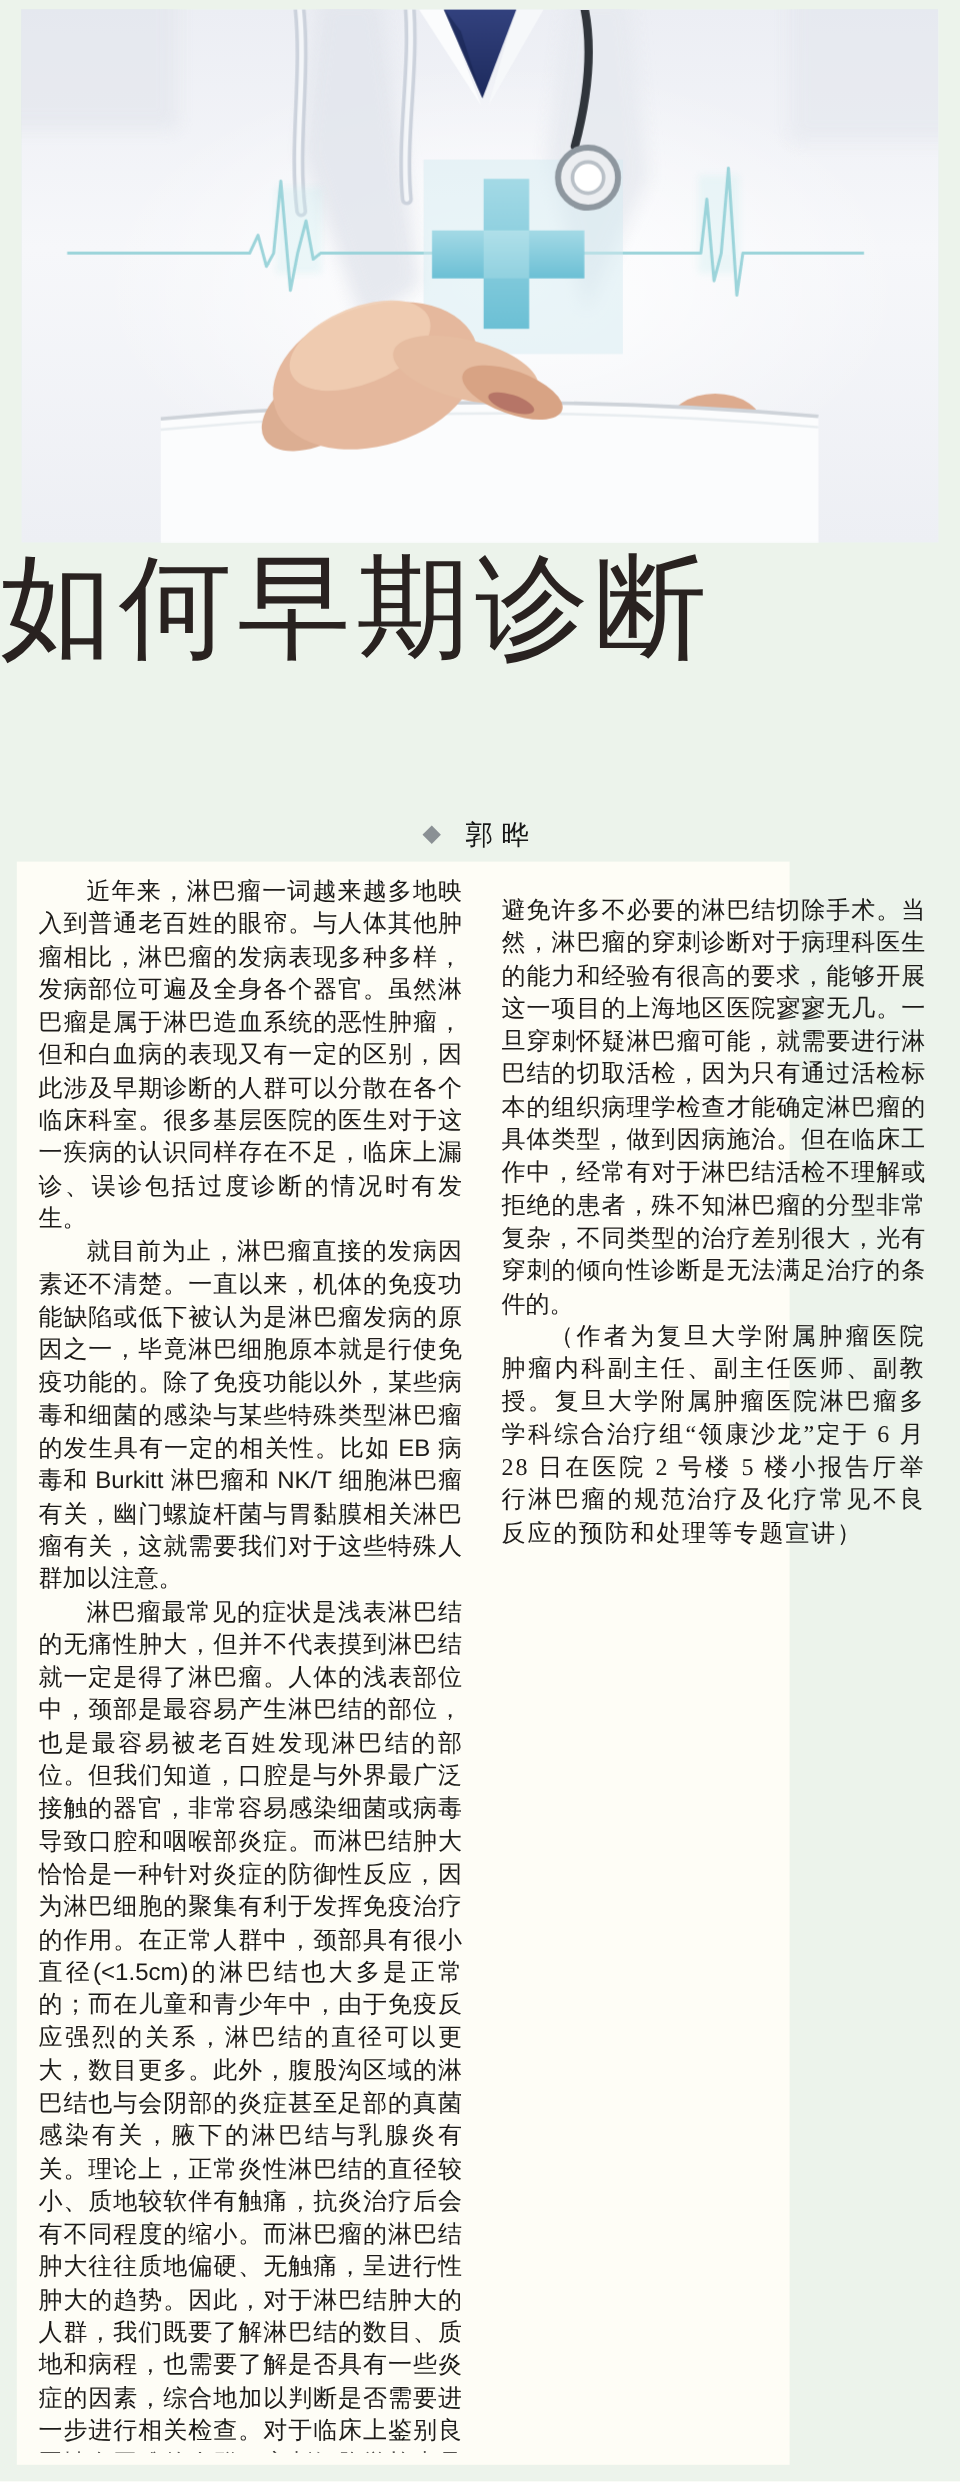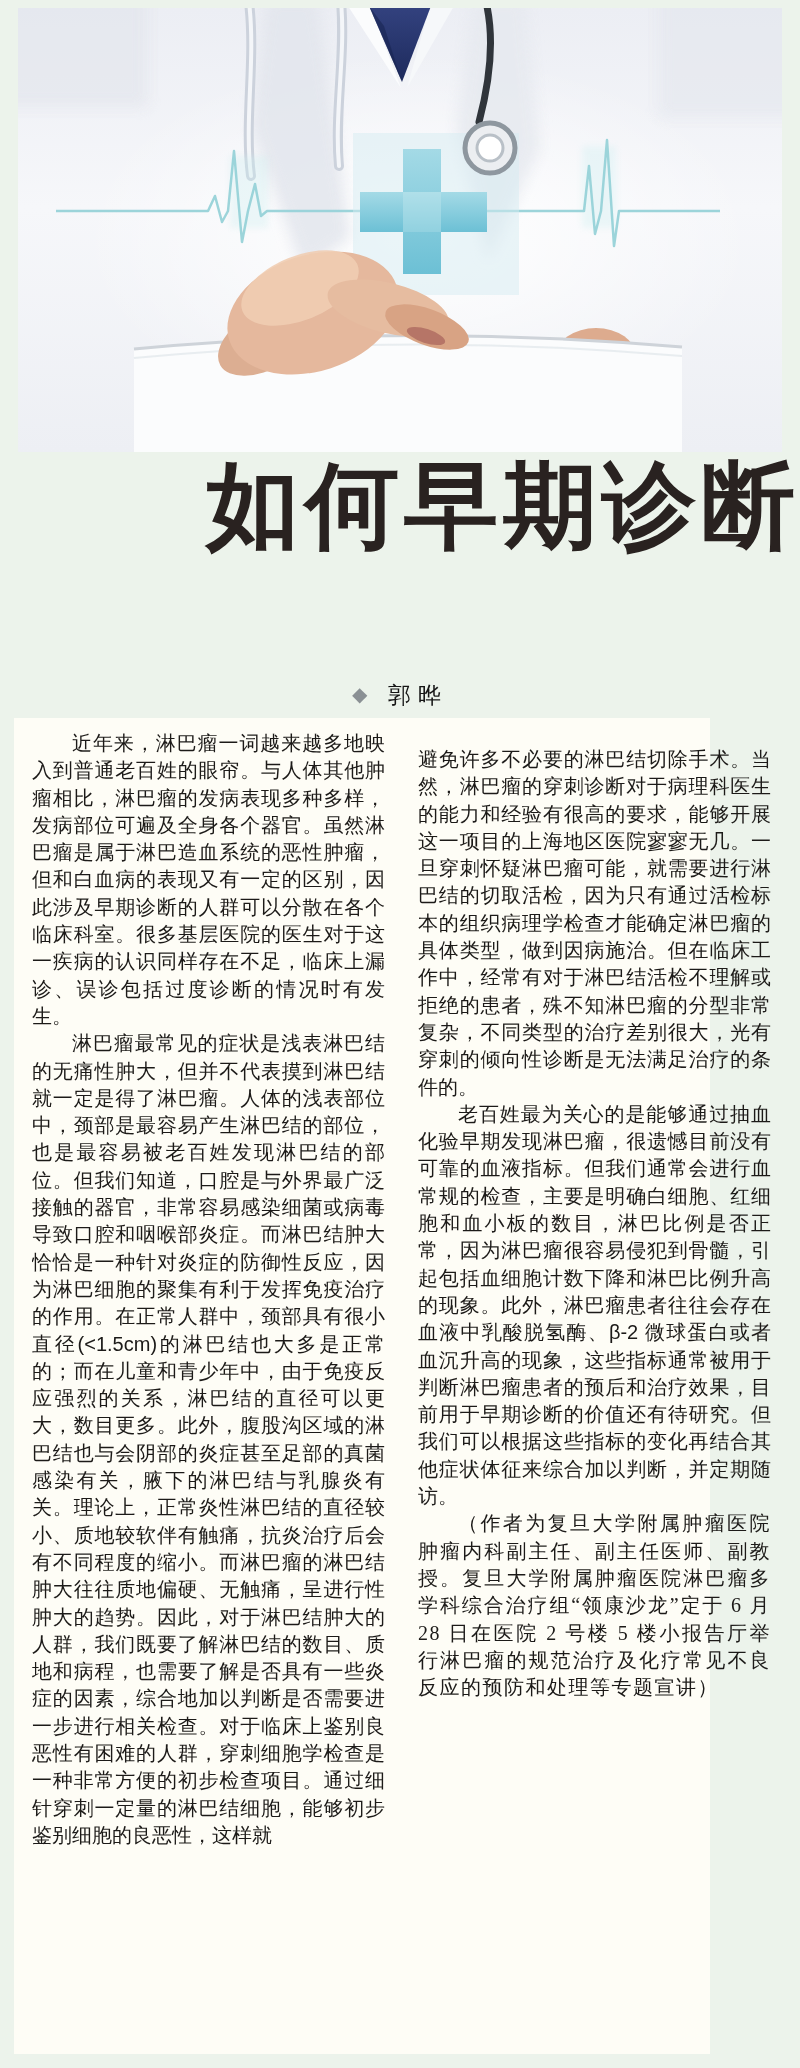--- a/index.html
+++ b/index.html
@@ -3,26 +3,26 @@
 <meta charset="utf-8">
 <style>
   :root{
     --page-bg:#ecf3eb; --panel-bg:#fefdf6; --text:#1c1a18; --title:#292220;
     --byline-diamond:#8a9094; --cross-blue:#7cc8db; --tie-navy:#2c3a74; --ecg-teal:#97d2d8;
   }
   html,body{margin:0;padding:0;}
   .page{position:relative;width:800px;height:2068px;background:var(--page-bg);overflow:hidden;
         font-family:"Liberation Sans",sans-serif;}
   .photo{position:absolute;left:18px;top:8px;width:764px;height:444px;overflow:hidden;background:#eef0f5;}
-  .headline{position:absolute;left:0;top:454px;width:800px;margin:0;text-align:right;
-        font-size:94px;line-height:103px;font-weight:700;color:var(--title);letter-spacing:5px;}
+  .headline{position:absolute;left:0;top:454px;width:800px;margin:0;text-align:left;
+        font-size:94px;line-height:103px;font-weight:400;color:var(--title);letter-spacing:5px;}
   .byline{position:absolute;left:0;top:680px;width:800px;text-align:center;font-size:23px;color:#151515;}
   .byline .diamond{color:var(--byline-diamond);font-size:20px;margin-right:14px;vertical-align:2px;}
   .byline .author{font-family:"Liberation Serif",serif;letter-spacing:7px;}
-  .panel{position:absolute;left:14px;top:718px;width:696px;height:1336px;background:var(--panel-bg);}
+  .panel{position:absolute;left:14px;top:718px;width:644px;height:1336px;background:var(--panel-bg);}
   .col{position:absolute;top:12px;width:353px;height:1314px;overflow:hidden;color:var(--text);
        font-size:20px;line-height:27.3px;text-align:justify;text-justify:inter-character;}
   .col-left{left:18px;}
   .col-right{left:404px;}
   .col p{margin:0;text-indent:2em;}
   .col p.cont{text-indent:0;margin-top:16px;}
   .author-note{font-family:"Liberation Serif",serif;letter-spacing:1.5px;}
 </style>
 </head>
 <body>
@@ -124,22 +124,22 @@
   </h1>
 
   <div class="byline">
     <span class="diamond">◆</span>
     <span class="author">郭晔</span>
   </div>
 
   <div class="panel">
     <div class="col col-left">
       <p>近年来，淋巴瘤一词越来越多地映入到普通老百姓的眼帘。与人体其他肿瘤相比，淋巴瘤的发病表现多种多样，发病部位可遍及全身各个器官。虽然淋巴瘤是属于淋巴造血系统的恶性肿瘤，但和白血病的表现又有一定的区别，因此涉及早期诊断的人群可以分散在各个临床科室。很多基层医院的医生对于这一疾病的认识同样存在不足，临床上漏诊、误诊包括过度诊断的情况时有发生。</p>
+      <p>就目前为止，淋巴瘤直接的发病因素还不清楚。一直以来，机体的免疫功能缺陷或低下被认为是淋巴瘤发病的原因之一，毕竟淋巴细胞原本就是行使免疫功能的。除了免疫功能以外，某些病毒和细菌的感染与某些特殊类型淋巴瘤的发生具有一定的相关性。比如 EB 病毒和 Burkitt 淋巴瘤和 NK/T 细胞淋巴瘤有关，幽门螺旋杆菌与胃黏膜相关淋巴瘤有关，这就需要我们对于这些特殊人群加以注意。</p>
       <p>淋巴瘤最常见的症状是浅表淋巴结的无痛性肿大，但并不代表摸到淋巴结就一定是得了淋巴瘤。人体的浅表部位中，颈部是最容易产生淋巴结的部位，也是最容易被老百姓发现淋巴结的部位。但我们知道，口腔是与外界最广泛接触的器官，非常容易感染细菌或病毒导致口腔和咽喉部炎症。而淋巴结肿大恰恰是一种针对炎症的防御性反应，因为淋巴细胞的聚集有利于发挥免疫治疗的作用。在正常人群中，颈部具有很小直径(&lt;1.5cm)的淋巴结也大多是正常的；而在儿童和青少年中，由于免疫反应强烈的关系，淋巴结的直径可以更大，数目更多。此外，腹股沟区域的淋巴结也与会阴部的炎症甚至足部的真菌感染有关，腋下的淋巴结与乳腺炎有关。理论上，正常炎性淋巴结的直径较小、质地较软伴有触痛，抗炎治疗后会有不同程度的缩小。而淋巴瘤的淋巴结肿大往往质地偏硬、无触痛，呈进行性肿大的趋势。因此，对于淋巴结肿大的人群，我们既要了解淋巴结的数目、质地和病程，也需要了解是否具有一些炎症的因素，综合地加以判断是否需要进一步进行相关检查。对于临床上鉴别良恶性有困难的人群，穿刺细胞学检查是一种非常方便的初步检查项目。通过细针穿刺一定量的淋巴结细胞，能够初步鉴别细胞的良恶性，这样就</p>
     </div>
     <div class="col col-right">
       <p class="cont">避免许多不必要的淋巴结切除手术。当然，淋巴瘤的穿刺诊断对于病理科医生的能力和经验有很高的要求，能够开展这一项目的上海地区医院寥寥无几。一旦穿刺怀疑淋巴瘤可能，就需要进行淋巴结的切取活检，因为只有通过活检标本的组织病理学检查才能确定淋巴瘤的具体类型，做到因病施治。但在临床工作中，经常有对于淋巴结活检不理解或拒绝的患者，殊不知淋巴瘤的分型非常复杂，不同类型的治疗差别很大，光有穿刺的倾向性诊断是无法满足治疗的条件的。</p>
-      <p>老百姓最为关心的是能够通过抽血化验早期发现淋巴瘤，很遗憾目前没有可靠的血液指标。但我们通常会进行血常规的检查，主要是明确白细胞、红细胞和血小板的数目，淋巴比例是否正常，因为淋巴瘤很容易侵犯到骨髓，引起包括血细胞计数下降和淋巴比例升高的现象。此外，淋巴瘤患者往往会存在血液中乳酸脱氢酶、β-2 微球蛋白或者血沉升高的现象，这些指标通常被用于判断淋巴瘤患者的预后和治疗效果，目前用于早期诊断的价值还有待研究。但我们可以根据这些指标的变化再结合其他症状体征来综合加以判断，并定期随访。</p>
       <p class="author-note">（作者为复旦大学附属肿瘤医院肿瘤内科副主任、副主任医师、副教授。复旦大学附属肿瘤医院淋巴瘤多学科综合治疗组“领康沙龙”定于 6 月 28 日在医院 2 号楼 5 楼小报告厅举行淋巴瘤的规范治疗及化疗常见不良反应的预防和处理等专题宣讲）</p>
     </div>
   </div>
 
 </div>
 
 </body></html>

